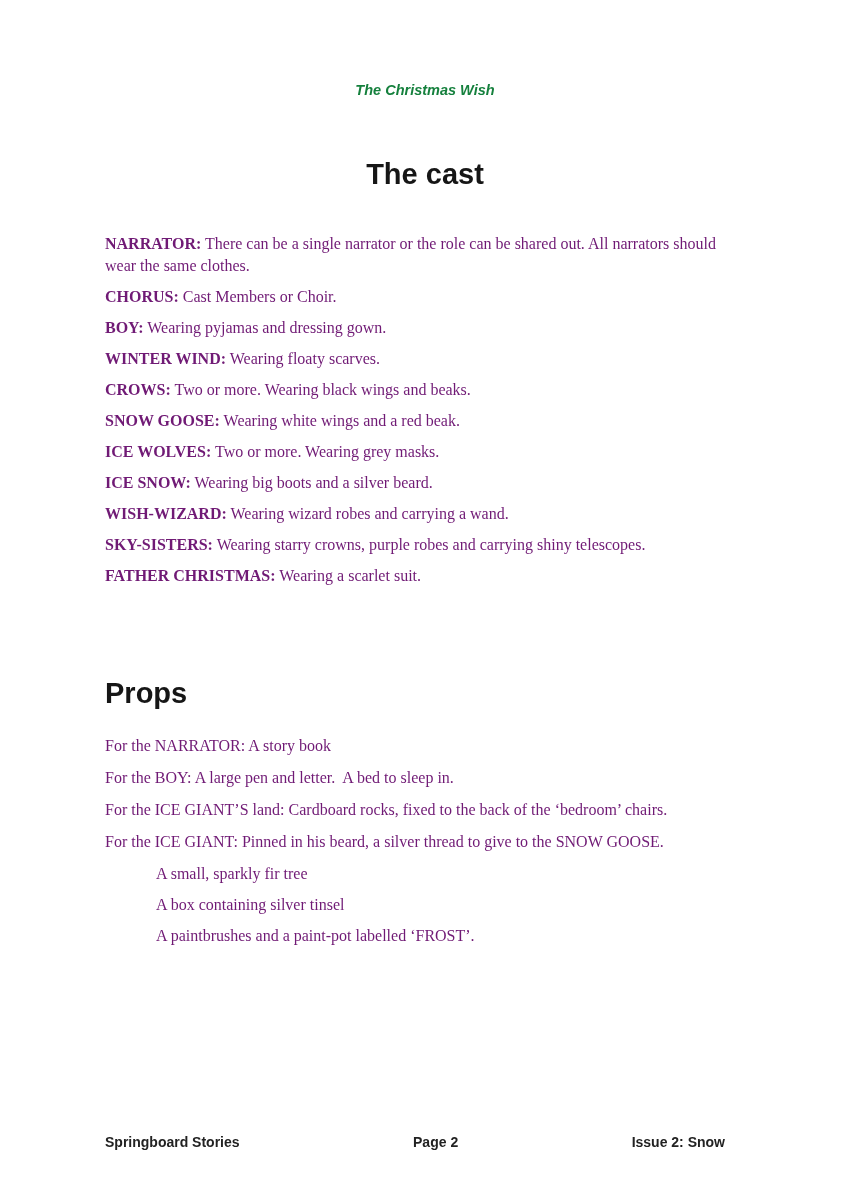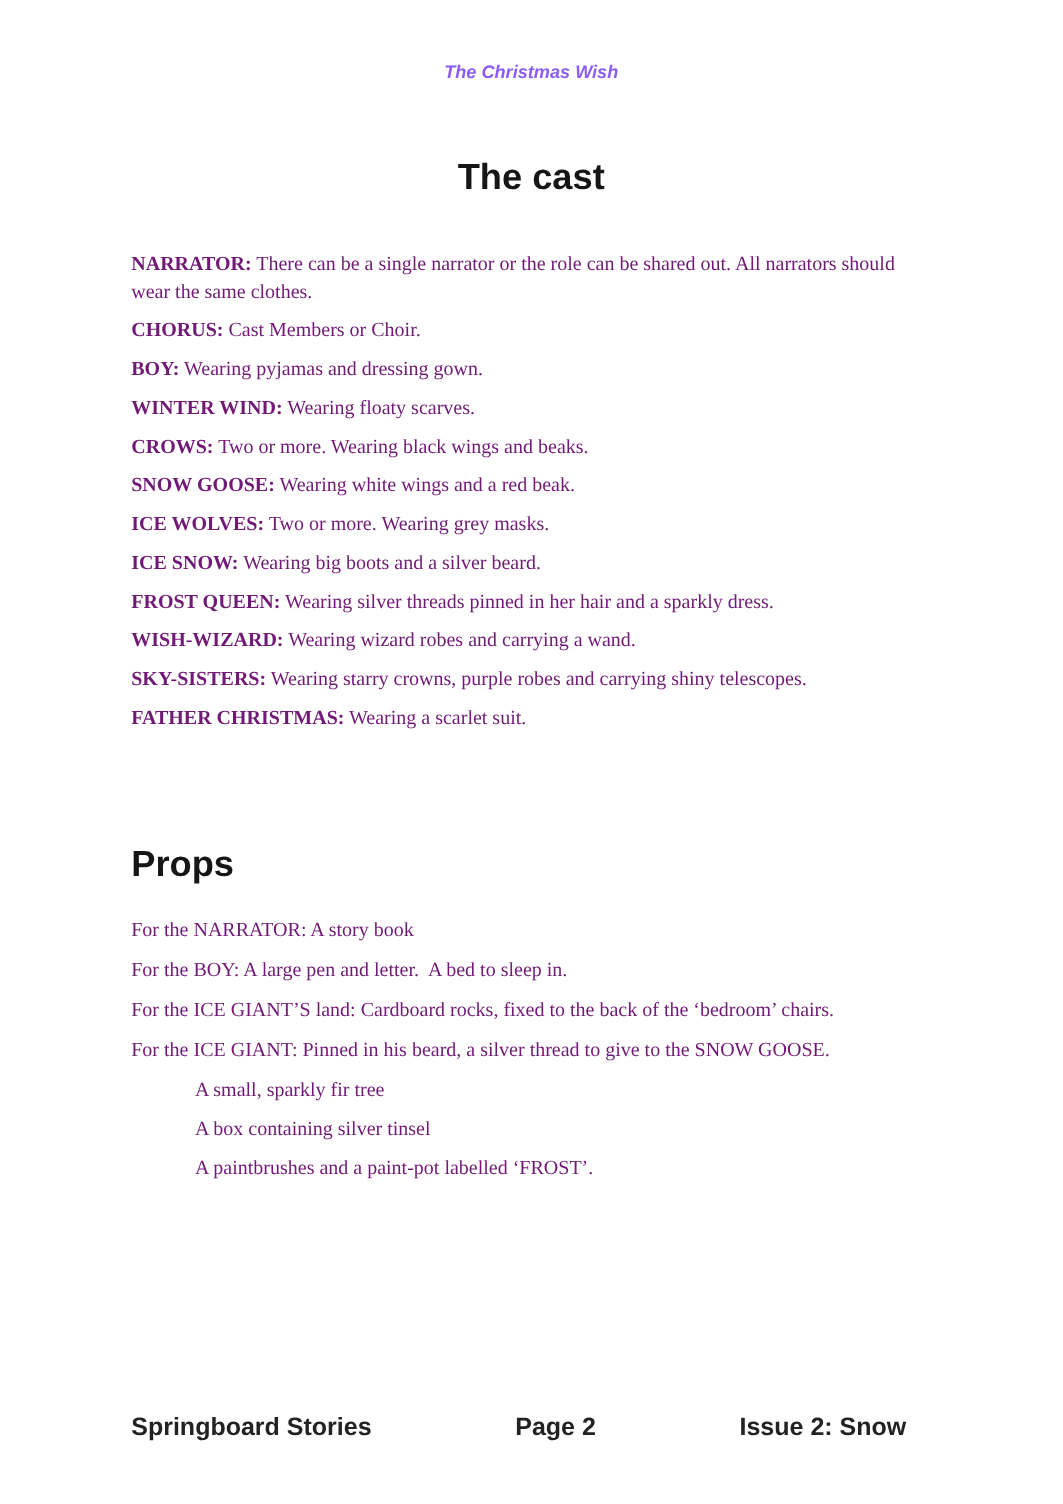--- a/index.html
+++ b/index.html
@@ -13,21 +13,22 @@
     box-sizing: border-box;
   }
   .doc-header {
     padding-top: 49px;
     text-align: center;
     font-family: "Liberation Sans", "DejaVu Sans", sans-serif;
     font-size: 14.5px;
     line-height: 1.3;
     font-style: italic;
     font-weight: 600;
-    color: #8b5cf6;
+    color: #15803d;
+    margin-top: 32px;
   }
   .content {
     margin: 0 105px;
     width: 640px;
   }
   h1.section-heading {
     font-family: "Liberation Sans", "DejaVu Sans", sans-serif;
     font-size: 29px;
     line-height: 32px;
     font-weight: 700;
@@ -51,21 +52,21 @@
   .props-sub-list p { margin-bottom: 9px; }
   .role { font-weight: 700; }
   .doc-footer {
     position: absolute;
     top: 1133px;
     left: 105px;
     right: 125px;
     display: flex;
     justify-content: space-between;
     font-family: "Liberation Sans", "DejaVu Sans", sans-serif;
-    font-size: 20px;
+    font-size: 14px;
     line-height: 18px;
     font-weight: 600;
     color: #222222;
   }
 </style>
 </head>
 <body>
 
 <div class="page">
 
@@ -77,21 +78,20 @@
 
     <div class="cast-list">
       <p class="body-text"><b class="role">NARRATOR:</b> <span>There can be a single narrator or the role can be shared out. All narrators should wear the same clothes.</span></p>
       <p class="body-text"><b class="role">CHORUS:</b> <span>Cast Members or Choir.</span></p>
       <p class="body-text"><b class="role">BOY:</b> <span>Wearing pyjamas and dressing gown.</span></p>
       <p class="body-text"><b class="role">WINTER WIND:</b> <span>Wearing floaty scarves.</span></p>
       <p class="body-text"><b class="role">CROWS:</b> <span>Two or more. Wearing black wings and beaks.</span></p>
       <p class="body-text"><b class="role">SNOW GOOSE:</b> <span>Wearing white wings and a red beak.</span></p>
       <p class="body-text"><b class="role">ICE WOLVES:</b> <span>Two or more. Wearing grey masks.</span></p>
       <p class="body-text"><b class="role">ICE SNOW:</b> <span>Wearing big boots and a silver beard.</span></p>
-      <p class="body-text"><b class="role">FROST QUEEN:</b> <span>Wearing silver threads pinned in her hair and a sparkly dress.</span></p>
       <p class="body-text"><b class="role">WISH-WIZARD:</b> <span>Wearing wizard robes and carrying a wand.</span></p>
       <p class="body-text"><b class="role">SKY-SISTERS:</b> <span>Wearing starry crowns, purple robes and carrying shiny telescopes.</span></p>
       <p class="body-text"><b class="role">FATHER CHRISTMAS:</b> <span>Wearing a scarlet suit.</span></p>
     </div>
 
     <h1 class="section-heading" id="props-heading">Props</h1>
 
     <div class="props-list">
       <p class="body-text">For the NARRATOR: A story book</p>
       <p class="body-text">For the BOY: A large pen and letter.  A bed to sleep in.</p>

